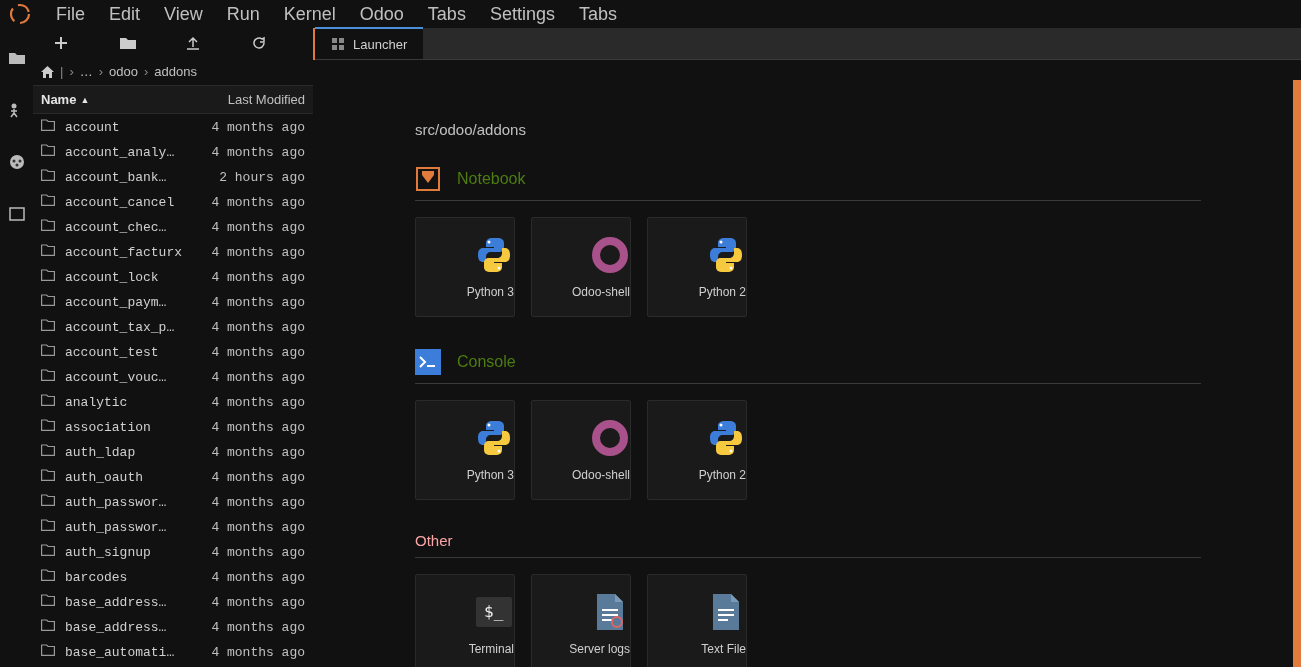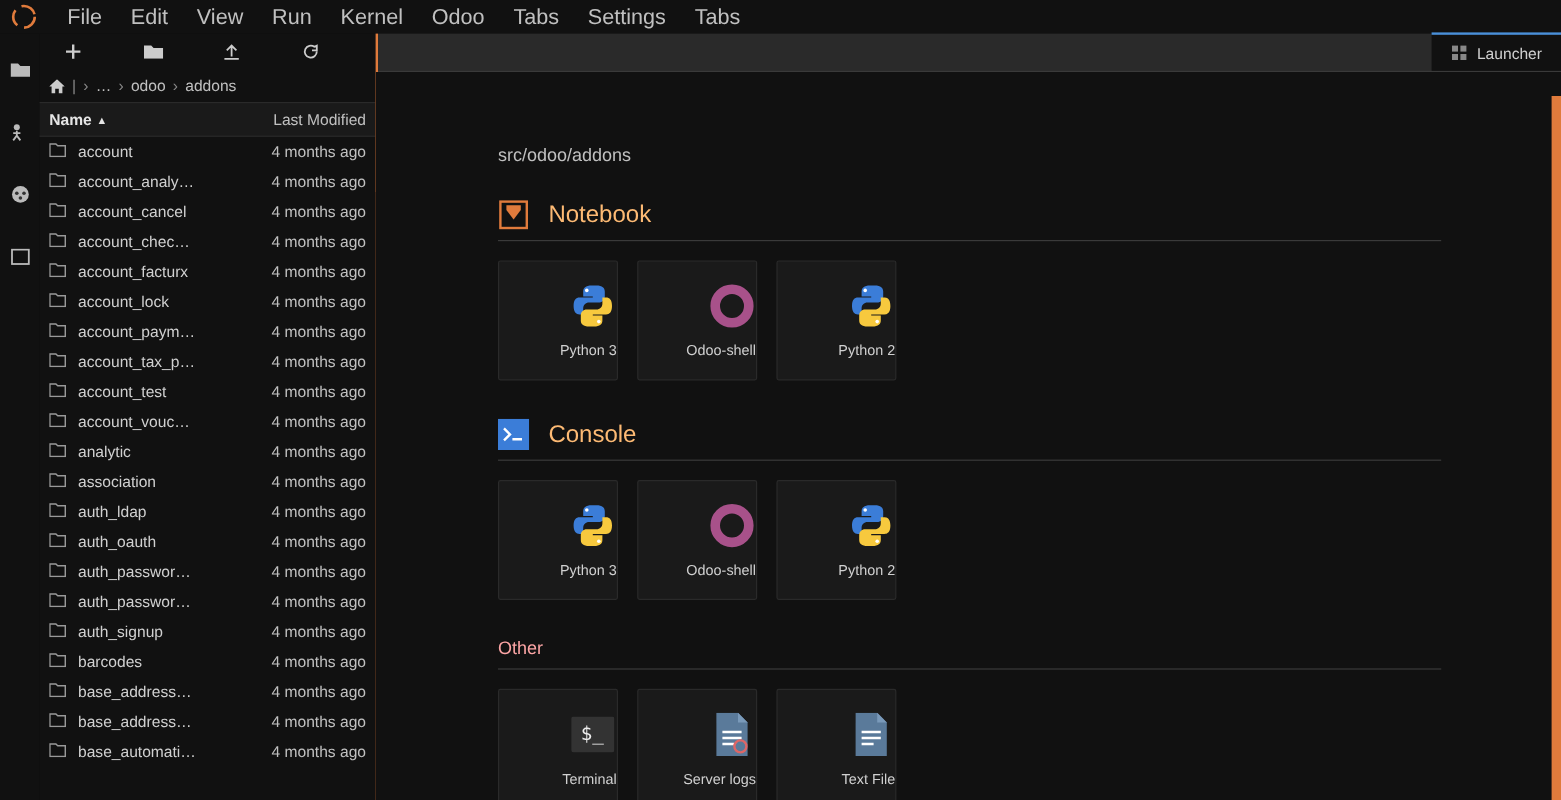--- a/index.html
+++ b/index.html
@@ -19,38 +19,38 @@
 .file-toolbar .tb-icon { color: #c0c0c0; cursor: pointer; width: 40px; text-align: center; }
 
 .breadcrumb { display: flex; align-items: center; padding: 6px 8px; gap: 6px; color: #c0c0c0; font-size: 13px; }
 .breadcrumb .crumb { cursor: pointer; }
 
 .table-header { display: flex; border-top: 1px solid #2a2a2a; border-bottom: 1px solid #2a2a2a; background: #1a1a1a; }
 .th-name { flex: 1; padding: 6px 8px; font-weight: bold; color: #e5e5e5; display: flex; align-items: center; gap: 4px; }
 .th-modified { width: 120px; padding: 6px 8px; text-align: right; color: #c0c0c0; }
 
 .file-list { flex: 1; overflow-y: auto; }
-.file-row { display: flex; align-items: center; padding: 4px 8px; cursor: pointer; height: 25px; }
+.file-row { display: flex; align-items: flex-end; padding: 4px 8px; cursor: pointer; height: 25px; font-family: Liberation Mono, monospace; }
 .file-row .folder-icon { width: 16px; height: 16px; margin-right: 8px; color: #888; flex-shrink: 0; }
 .file-row .fname { flex: 1; color: #d0d0d0; white-space: nowrap; overflow: hidden; text-overflow: ellipsis; font-size: 13px; }
 .file-row .fmod { width: 110px; text-align: right; color: #c0c0c0; font-size: 13px; }
 
 .content { flex: 1; display: flex; flex-direction: column; background: #111111; border-left: 2px solid #e07b3c; position: relative; }
 .content::after { content: ""; position: absolute; top: 32px; left: -2px; bottom: 0; width: 2px; background: #111111; }
 .content .orange-strip { position: absolute; top: 32px; left: -2px; width: 2px; height: 100px; background: #e07b3c; }
 
-.tab-bar { height: 32px; background: #2a2a2a; display: flex; align-items: flex-end; border-bottom: 1px solid #3a3a3a; justify-content: flex-end; }
+.tab-bar { height: 32px; background: #2a2a2a; display: flex; align-items: flex-end; border-bottom: 1px solid #3a3a3a; }
 .tab { height: 32px; background: #111111; padding: 0 16px; display: flex; align-items: center; gap: 8px; border-top: 2px solid #4a90d9; color: #d0d0d0; cursor: pointer; }
 
 .launcher { flex: 1; overflow-y: auto; background: #111111; padding: 41px 100px; position: relative; margin-top: 20px; }
 .launcher::before { content: ""; position: absolute; right: 0; top: 0; bottom: 0; width: 8px; background: #e07b3c; }
 .launcher .bc { color: #c0c0c0; font-size: 15px; margin-bottom: 28px; }
 .section-header { display: flex; align-items: center; gap: 16px; margin-bottom: 8px; }
 .section-header .sh-icon { width: 26px; height: 26px; display: flex; align-items: center; justify-content: center; }
-.section-header .sh-label { font-size: 20px; color: #fdba74; }
+.section-header .sh-label { font-size: 16px; color: #4d7c0f; }
 .section-divider { border: none; border-top: 1px solid #3a3a3a; margin-bottom: 16px; }
 
 .cards { display: flex; gap: 16px; margin-bottom: 32px; }
 .card { width: 100px; height: 100px; background: #1a1a1a; border: 1px solid #2a2a2a; border-radius: 2px; display: flex; flex-direction: column; align-items: flex-end; justify-content: center; cursor: pointer; gap: 10px; }
 .card .card-icon { width: 40px; height: 40px; display: flex; align-items: center; justify-content: center; }
 .card .card-label { font-size: 12px; color: #d0d0d0; text-align: center; }
 
 .other-header { font-size: 15px; color: #fca5a5; margin-bottom: 8px; }
 
 svg { display: block; }
@@ -167,20 +167,29 @@
           </span>
           <span class="fname">account_analy…</span>
           <span class="fmod">4 months ago</span>
         </div>
         <div class="file-row">
           <span class="folder-icon">
             <svg width="14" height="12" viewBox="0 0 14 12">
               <path fill="none" stroke="#999" stroke-width="1.2" d="M0.6 1h5l1.5 1.5h6.3v8.9H0.6z"></path>
             </svg>
           </span>
+          <span class="fname">account_bank…</span>
+          <span class="fmod">2 hours ago</span>
+        </div>
+        <div class="file-row">
+          <span class="folder-icon">
+            <svg width="14" height="12" viewBox="0 0 14 12">
+              <path fill="none" stroke="#999" stroke-width="1.2" d="M0.6 1h5l1.5 1.5h6.3v8.9H0.6z"></path>
+            </svg>
+          </span>
           <span class="fname">account_cancel</span>
           <span class="fmod">4 months ago</span>
         </div>
         <div class="file-row">
           <span class="folder-icon">
             <svg width="14" height="12" viewBox="0 0 14 12">
               <path fill="none" stroke="#999" stroke-width="1.2" d="M0.6 1h5l1.5 1.5h6.3v8.9H0.6z"></path>
             </svg>
           </span>
           <span class="fname">account_chec…</span>

